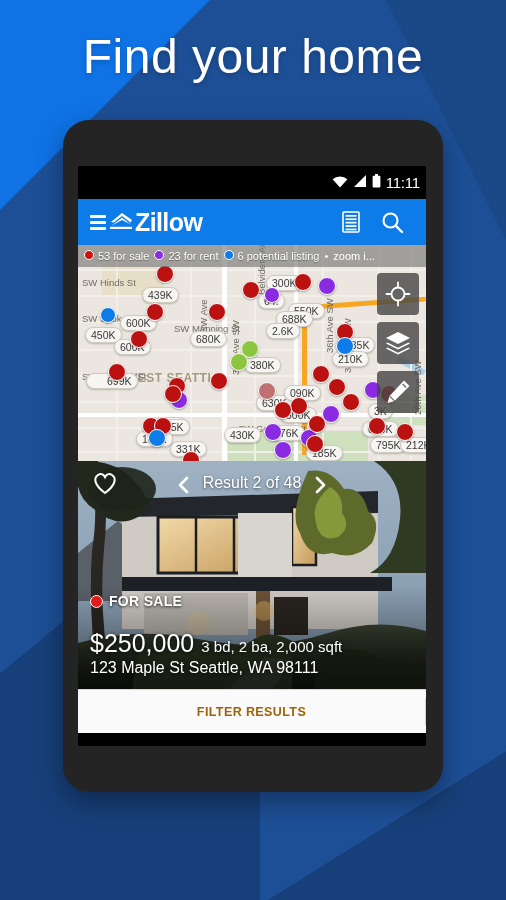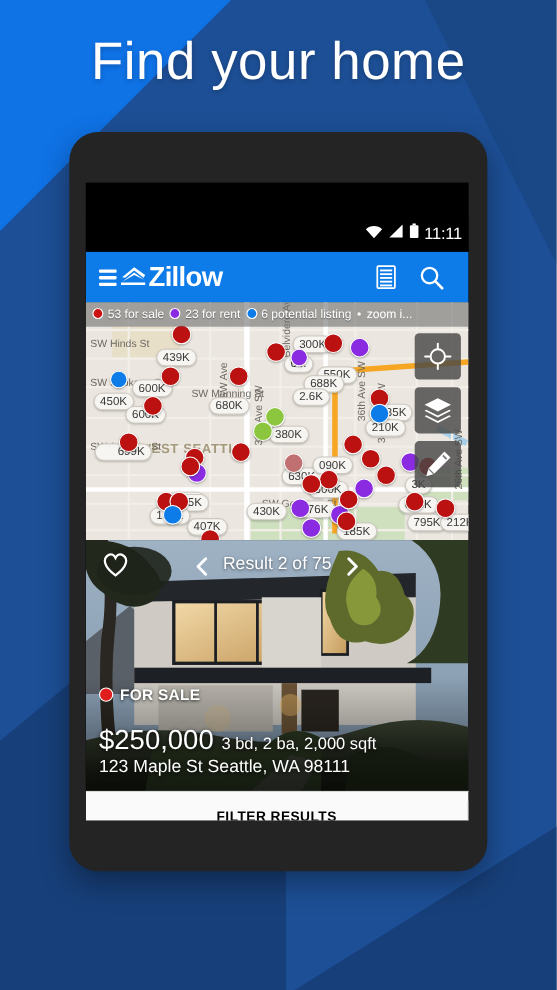--- a/index.html
+++ b/index.html
@@ -74,21 +74,20 @@
   
   #status-bar {
     position: relative;
     height: 33px;
     background: #000;
     display: flex;
     align-items: center;
     justify-content: flex-end;
     padding-right: 6px;
     gap: 5px;
-    margin-top: 30px;
   }
   #status-bar .sb-icon { display: block; }
   #status-time {
     color: #fff; font-size: 15px; font-weight: 400;
     letter-spacing: -0.2px;
   }
 
   
   #app-bar {
     position: relative;
@@ -265,21 +264,21 @@
     height: 44px;
     background: #fafafa;
     display: flex;
     align-items: stretch;
     border-top: 1px solid #d8d8d8;
   }
   .action-btn {
     flex: 1;
     display: flex; align-items: center; justify-content: center;
     font-size: 12.5px; font-weight: 700;
-    color: #000000;
+    color: #a16207;
     letter-spacing: 0.4px;
   }
   #action-divider { width: 1px; background: #cfcfcf; margin: 8px 0; }
 
   
   #nav-bar {
     position: relative;
     height: 46px;
     background: #000;
     display: flex;
@@ -462,21 +461,21 @@
             <div class="price-bubble" style="left: 78px; top: 174px;">4.5K</div>
             <div class="price-bubble" style="left: 146px; top: 182px;">430K</div>
             <div class="price-bubble" style="left: 190px; top: 180px;">376K</div>
             <div class="price-bubble" style="left: 206px; top: 140px;">090K</div>
             <div class="price-bubble" style="left: 290px; top: 158px;">3K</div>
             <div class="price-bubble" style="left: 284px; top: 176px;">090K</div>
             <div class="price-bubble" style="left: 262px; top: 186px; margin-top: 32px;">4K</div>
             <div class="price-bubble" style="left: 292px; top: 192px;">795K</div>
             <div class="price-bubble" style="left: 322px; top: 192px;">212K</div>
             <div class="price-bubble" style="left: 228px; top: 200px;">185K</div>
-            <div class="price-bubble" style="left: 92px; top: 196px;">407K</div>
+            <div class="price-bubble" style="left: 92px; top: 196px;">331K</div>
             <div class="price-bubble" style="left: 58px; top: 186px;">165K</div>
           </div>
 
         <div id="map-controls">
           <div class="map-ctrl">
             <svg width="26" height="26" viewBox="0 0 26 26">
               <circle cx="13" cy="13" r="6.5" fill="none" stroke="#fff" stroke-width="1.8"></circle>
               <g stroke="#fff" stroke-width="1.8" stroke-linecap="round">
                 <line x1="13" y1="1.5" x2="13" y2="6"></line>
                 <line x1="13" y1="20" x2="13" y2="24.5"></line>
@@ -583,21 +582,21 @@
             <svg width="26" height="24" viewBox="0 0 26 24">
               <path d="M13 22 C2 14 1.5 7 6 4 C9.5 1.7 12 4 13 6.2 C14 4 16.5 1.7 20 4 C24.5 7 24 14 13 22 Z" fill="none" stroke="#fff" stroke-width="2"></path>
             </svg>
           </span>
           <div id="result-nav-center">
             <span class="chev">
               <svg width="14" height="18" viewBox="0 0 14 18">
                 <polyline points="10,2 3,9 10,16" fill="none" stroke="#fff" stroke-width="2.6" stroke-linecap="round" stroke-linejoin="round"></polyline>
               </svg>
             </span>
-            <span id="result-label">Result 2 of 75</span>
+            <span id="result-label">Result 2 of 48</span>
             <span class="chev">
               <svg width="14" height="18" viewBox="0 0 14 18">
                 <polyline points="4,2 11,9 4,16" fill="none" stroke="#fff" stroke-width="2.6" stroke-linecap="round" stroke-linejoin="round"></polyline>
               </svg>
             </span>
           </div>
           <span style="width:26px;"></span>
         </div>
 
         <div id="listing-info">

